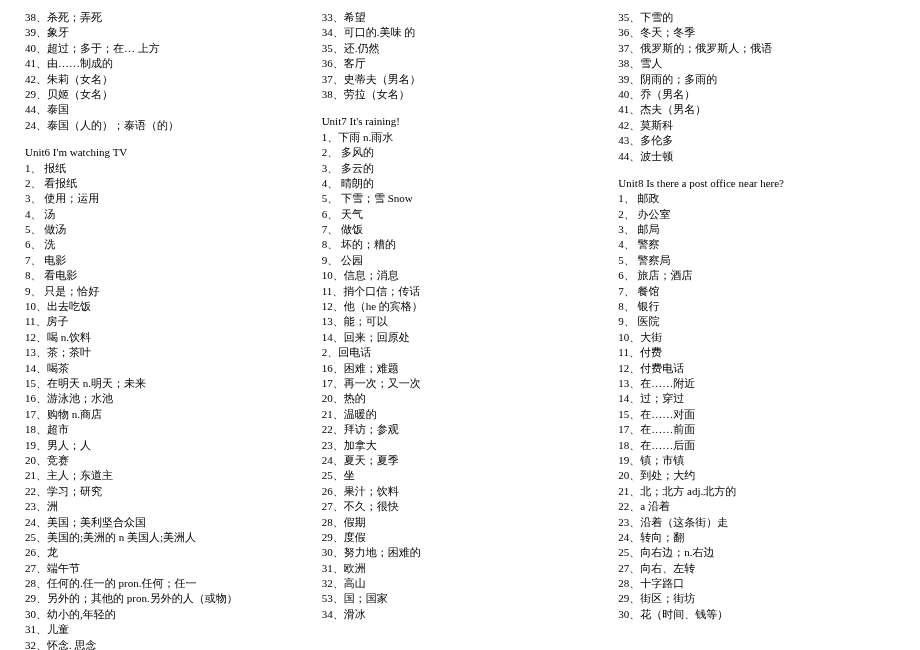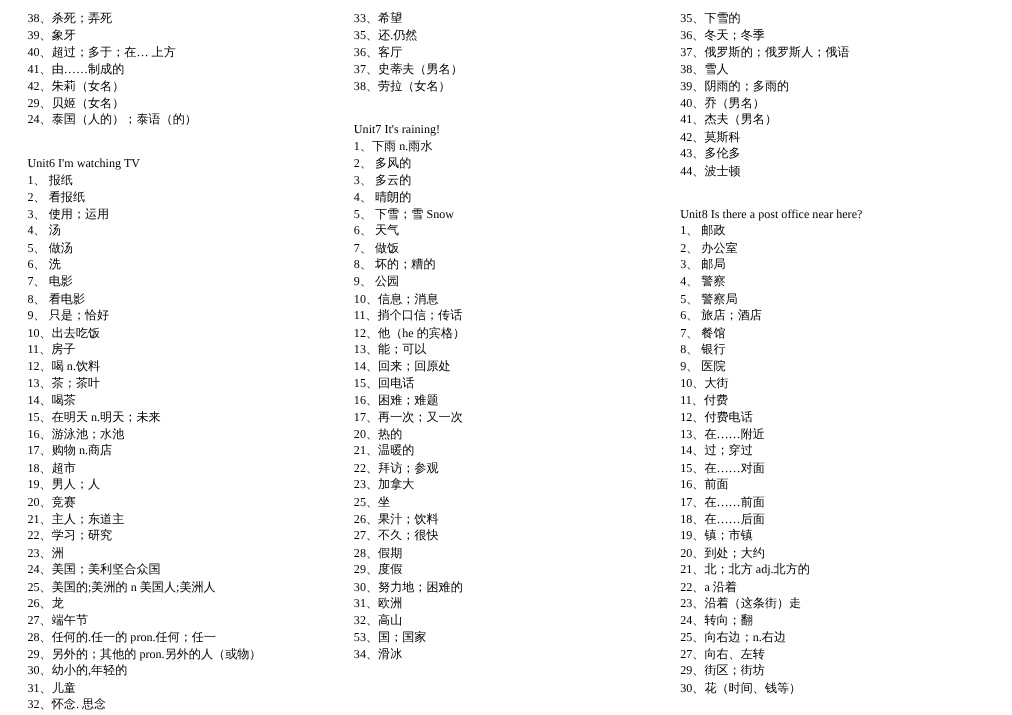--- a/index.html
+++ b/index.html
@@ -25,39 +25,40 @@
       flex: 1;
       padding: 0 10px;
     }
     .item {
       line-height: 1.4;
       margin: 0;
       white-space: nowrap;
     }
     .unit-header {
       line-height: 1.4;
-      margin-top: 12px;
+      margin-top: 0;
       margin-bottom: 0;
       white-space: nowrap;
     }
     .spacer {
       height: 12px;
     }
   </style>
 </head>
 <body>
 
 <div class="container">
   <div class="column" id="col-0">
       <div class="item">38、杀死；弄死</div>
       <div class="item">39、象牙</div>
       <div class="item">40、超过；多于；在… 上方</div>
       <div class="item">41、由……制成的</div>
       <div class="item">42、朱莉（女名）</div>
       <div class="item">29、贝姬（女名）</div>
+      <div class="item">44、泰国</div>
       <div class="item">24、泰国（人的）；泰语（的）</div>
       <div class="spacer"></div>
       <div class="unit-header">  Unit6   I'm watching TV</div>
       <div class="item">1、 报纸</div>
       <div class="item">2、 看报纸</div>
       <div class="item">3、 使用；运用</div>
       <div class="item">4、 汤</div>
       <div class="item">5、 做汤</div>
       <div class="item">6、 洗</div>
       <div class="item">7、 电影</div>
@@ -82,47 +83,49 @@
       <div class="item">26、龙</div>
       <div class="item">27、端午节</div>
       <div class="item">28、任何的.任一的  pron.任何；任一</div>
       <div class="item">29、另外的；其他的 pron.另外的人（或物）</div>
       <div class="item">30、幼小的,年轻的</div>
       <div class="item">31、儿童</div>
       <div class="item">32、怀念. 思念</div>
     </div>
   <div class="column" id="col-1">
       <div class="item">33、希望</div>
+      <div class="item">34、可口的.美味 的</div>
       <div class="item">35、还.仍然</div>
       <div class="item">36、客厅</div>
       <div class="item">37、史蒂夫（男名）</div>
       <div class="item">38、劳拉（女名）</div>
       <div class="spacer"></div>
       <div class="unit-header">Unit7    It's raining!</div>
       <div class="item">1、下雨 n.雨水</div>
       <div class="item">2、 多风的</div>
       <div class="item">3、 多云的</div>
       <div class="item">4、 晴朗的</div>
       <div class="item">5、 下雪；雪 Snow</div>
       <div class="item">6、 天气</div>
       <div class="item">7、 做饭</div>
       <div class="item">8、 坏的；糟的</div>
       <div class="item">9、 公园</div>
       <div class="item">10、信息；消息</div>
       <div class="item">11、捎个口信；传话</div>
       <div class="item">12、他（he 的宾格）</div>
       <div class="item">13、能；可以</div>
       <div class="item">14、回来；回原处</div>
-      <div class="item">15、回电话</div>
+      <div class="item">2、回电话</div>
       <div class="item">16、困难；难题</div>
       <div class="item">17、再一次；又一次</div>
       <div class="item">20、热的</div>
       <div class="item">21、温暖的</div>
       <div class="item">22、拜访；参观</div>
       <div class="item">23、加拿大</div>
+      <div class="item">24、夏天；夏季</div>
       <div class="item">25、坐</div>
       <div class="item">26、果汁；饮料</div>
       <div class="item">27、不久；很快</div>
       <div class="item">28、假期</div>
       <div class="item">29、度假</div>
       <div class="item">30、努力地；困难的</div>
       <div class="item">31、欧洲</div>
       <div class="item">32、高山</div>
       <div class="item">53、国；国家</div>
       <div class="item">34、滑冰</div>
@@ -148,27 +151,27 @@
       <div class="item">6、 旅店；酒店</div>
       <div class="item">7、 餐馆</div>
       <div class="item">8、 银行</div>
       <div class="item">9、 医院</div>
       <div class="item">10、大街</div>
       <div class="item">11、付费</div>
       <div class="item">12、付费电话</div>
       <div class="item">13、在……附近</div>
       <div class="item">14、过；穿过</div>
       <div class="item">15、在……对面</div>
-      <div class="item">16、前面</div>
       <div class="item">17、在……前面</div>
       <div class="item">18、在……后面</div>
       <div class="item">19、镇；市镇</div>
       <div class="item">20、到处；大约</div>
       <div class="item">21、北；北方 adj.北方的</div>
       <div class="item">22、a 沿着</div>
       <div class="item">23、沿着（这条街）走</div>
       <div class="item">24、转向；翻</div>
       <div class="item">25、向右边；n.右边</div>
       <div class="item">27、向右、左转</div>
+      <div class="item">28、十字路口</div>
       <div class="item">29、街区；街坊</div>
       <div class="item">30、花（时间、钱等）</div>
     </div>
 </div>
 
 </body></html>

